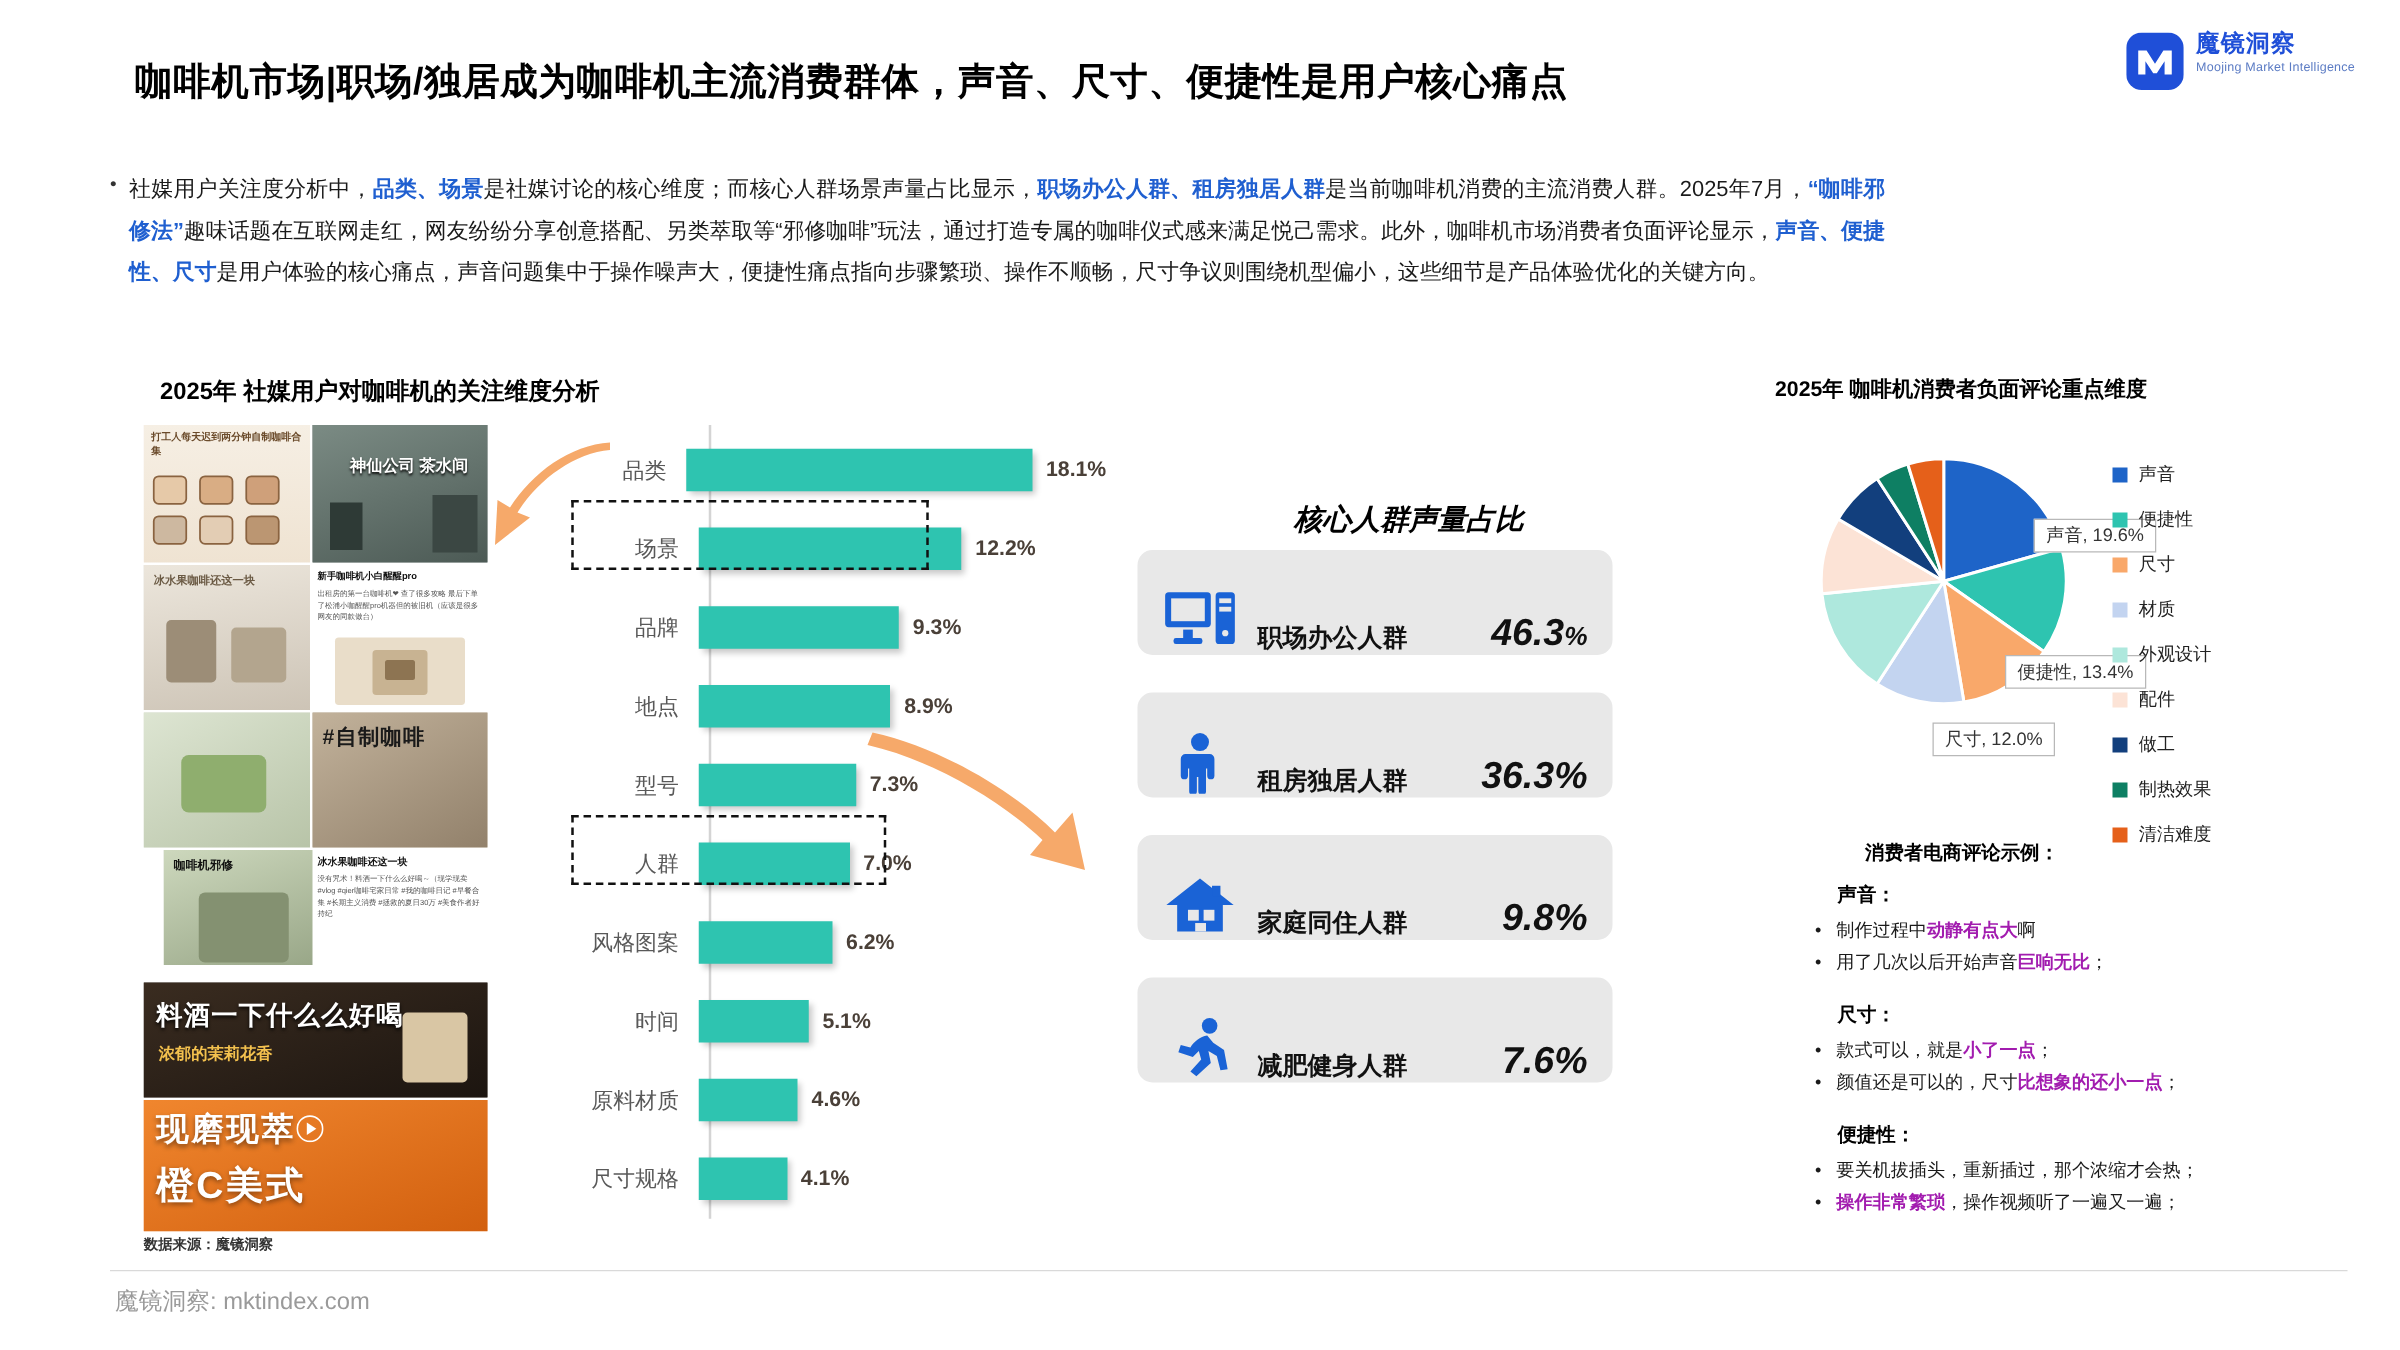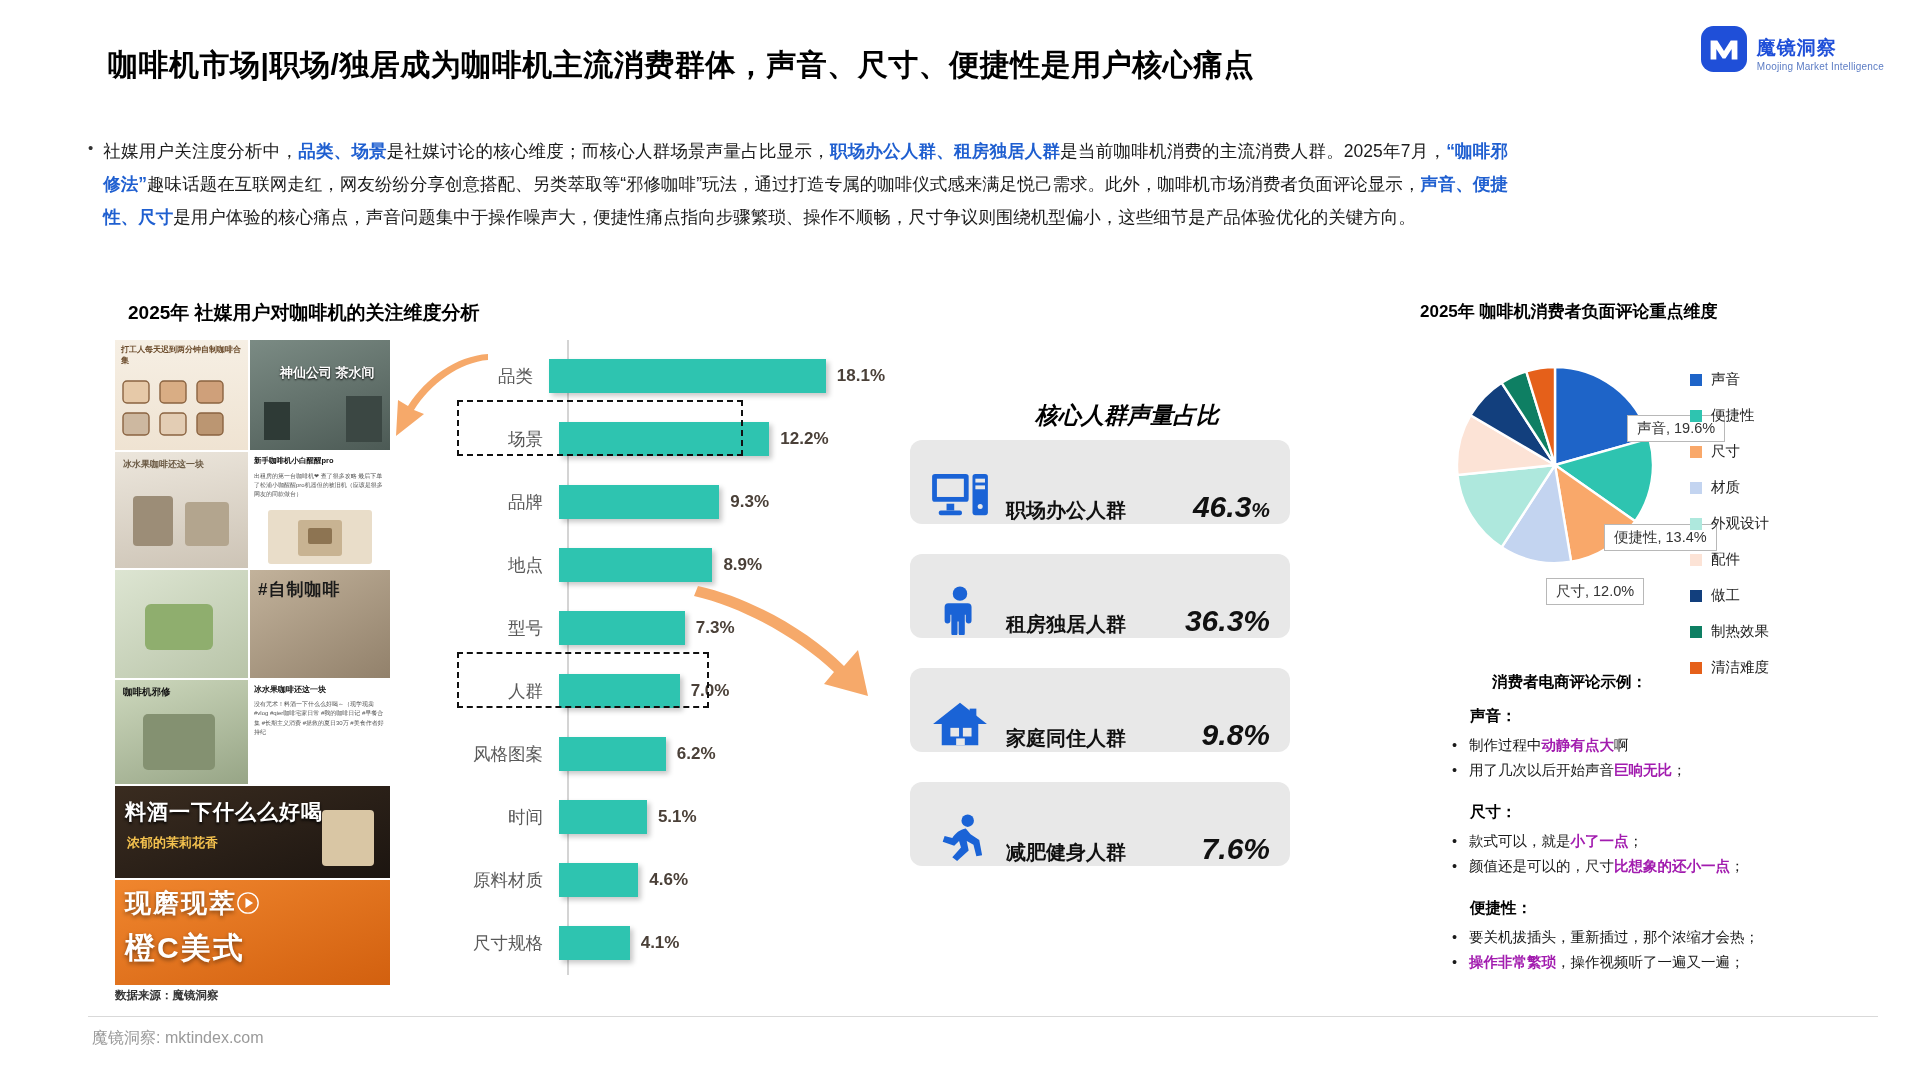--- a/index.html
+++ b/index.html
@@ -6,21 +6,21 @@
   body {
     width:1920px; height:1080px;
     background:#ffffff;
     font-family:"Liberation Sans","DejaVu Sans",sans-serif;
     color:#1a1a1a;
     overflow:hidden;
     position:relative;
   }
 
   
-  .logo-wrap { position:absolute; top:26px; right:36px; display:flex; align-items:flex-end; gap:10px; }
+  .logo-wrap { position:absolute; top:26px; right:36px; display:flex; align-items:flex-start; gap:10px; }
   .logo-mark { width:46px; height:46px; }
   .logo-text-block { line-height:1.1; }
   .logo-title { font-size:19px; font-weight:bold; color:#1f4fd8; letter-spacing:1px; }
   .logo-sub { font-size:10px; color:#5c7cc4; letter-spacing:0.2px; margin-top:2px; }
 
   
   .page-title {
     position:absolute; top:45px; left:108px;
     font-size:30px; font-weight:bold; color:#000;
     letter-spacing:0.5px;
@@ -92,21 +92,21 @@
   
   .cmt-title { position:absolute; left:1492px; top:672px; font-size:15.5px; font-weight:bold; color:#000; }
   .cmt-block { position:absolute; left:1452px; width:380px; }
   .cmt-head { font-size:15.5px; font-weight:bold; color:#000; margin-bottom:7px; }
   .cmt-li { display:flex; gap:9px; font-size:14.5px; color:#1a1a1a; line-height:1.55; margin-bottom:3px; }
   .cmt-li .dot { flex:0 0 8px; }
   .blue-b { color:#a21caf; font-weight:bold; }
 
   
   .footer-rule { position:absolute; left:88px; top:1016px; width:1790px; height:1px; background:#d9d9d9; }
-  .footer-txt { position:absolute; left:92px; top:1028px; font-size:16px; color:#9a9a9a; }
+  .footer-txt { position:absolute; left:92px; top:1028px; font-size:19px; color:#9a9a9a; }
 </style>
 </head>
 <body>
 
 <div class="logo-wrap">
   <svg class="logo-mark" viewBox="0 0 48 48">
     <rect x="0" y="0" width="48" height="48" rx="13" fill="#1f4fd8"></rect>
     <path d="M10 35 L10 15 L17 15 L24 26 L31 15 L38 15 L38 35 L32 35 L32 24 L25.5 34 L22.5 34 L16 24 L16 35 Z" fill="#fff"></path>
   </svg>
   <div class="logo-text-block">
@@ -169,21 +169,21 @@
   <div class="ctile" style="left:0;top:230px;width:133px;height:108px;background:#cfd8c4;">
     <div style="position:absolute;inset:0;background:linear-gradient(150deg,#dde5d2 0%,#b8c4a8 100%);"></div>
     <div style="position:absolute;left:30px;top:34px;width:68px;height:46px;background:#8fae6e;border-radius:6px;"></div>
   </div>
 
   <div class="ctile" style="left:135px;top:230px;width:140px;height:108px;background:#b3a38c;">
     <div style="position:absolute;inset:0;background:linear-gradient(150deg,#c2b29b 0%,#92816b 100%);"></div>
     <div style="position:absolute;left:8px;top:8px;font-size:17px;color:#1a1a1a;font-weight:bold;letter-spacing:1px;">#自制咖啡</div>
   </div>
 
-  <div class="ctile" style="left:0;top:340px;width:133px;height:104px;background:#bcc7ae;">
+  <div class="ctile" style="left:16px;top:340px;width:133px;height:92px;background:#bcc7ae;">
     <div style="position:absolute;inset:0;background:linear-gradient(160deg,#cdd8bd 0%,#97a586 100%);"></div>
     <div style="position:absolute;left:8px;top:6px;font-size:9.5px;color:#111;font-weight:bold;">咖啡机邪修</div>
     <div style="position:absolute;left:28px;top:34px;width:72px;height:56px;background:#849171;border-radius:5px;"></div>
   </div>
 
   <div class="ctile" style="left:135px;top:340px;width:140px;height:104px;background:#fff;">
     <div style="position:absolute;left:4px;top:4px;right:4px;font-size:8px;color:#111;font-weight:bold;">冰水果咖啡还这一块</div>
     <div style="position:absolute;left:4px;top:20px;right:4px;font-size:6px;color:#555;line-height:1.55;">没有咒术！料酒一下什么么好喝～（现学现卖 #vlog #qier咖啡宅家日常 #我的咖啡日记 #早餐合集 #长期主义消费 #拯救的夏日30万 #美食作者好持纪</div>
   </div>
 

